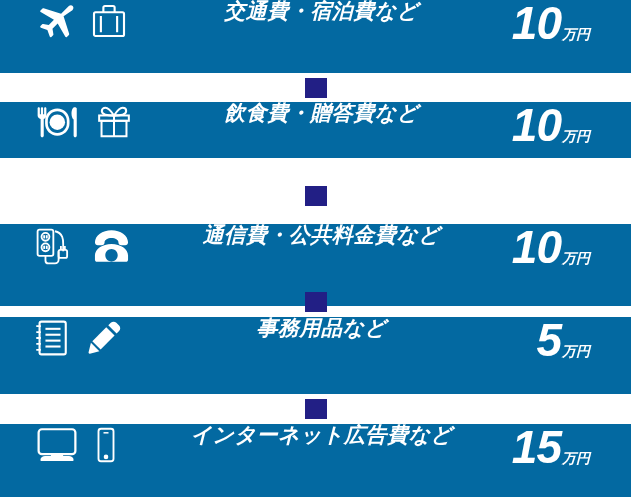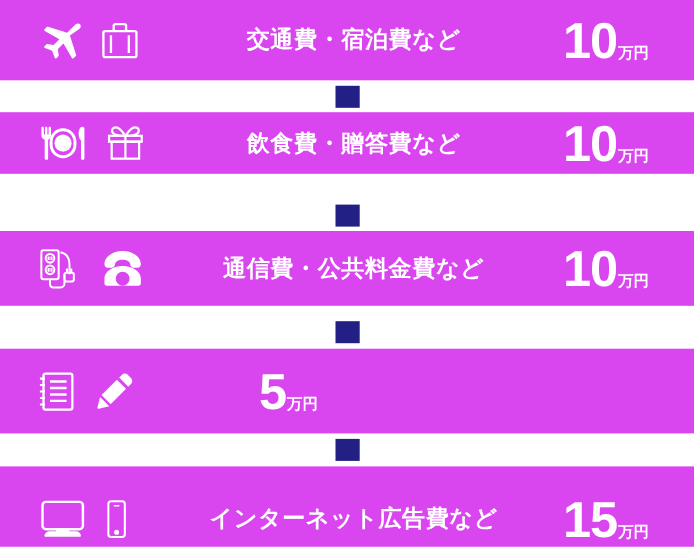--- a/index.html
+++ b/index.html
@@ -16,24 +16,25 @@
   #board {
     width: 631px;
     height: 497px;
     position: relative;
     background: #ffffff;
   }
   .row {
     position: absolute;
     left: 0;
     width: 631px;
-    background: #d946ef;
-    display: flex;
-    align-items: center;
-    box-sizing: border-box;
+    background: #0369a1;
+    display: flex;
+    align-items: flex-start;
+    box-sizing: border-box;
+    font-style: italic;
   }
   .icon-cell {
     width: 175px;
     flex: 0 0 175px;
     display: flex;
     align-items: center;
     justify-content: flex-start;
     padding-left: 33px;
     box-sizing: border-box;
     gap: 14px;
@@ -145,21 +146,21 @@
       <span class="label-text">飲食費・贈答費など</span>
     </div>
     <div class="amount-cell">
       <span class="amount-number">10</span>
       <span class="amount-unit">万円</span>
     </div>
   </div>
 
   <div class="connector" style="top:186px;"></div>
 
-  <div class="row" style="top:210px; height:68px;">
+  <div class="row" style="top:224px; height:82px;">
     <div class="icon-cell">
       <span>
         <svg width="42" height="44" viewBox="0 0 64 64" fill="none" stroke="#ffffff" stroke-width="2.8">
           <rect x="7" y="7" width="24" height="40" rx="3"></rect>
           <ellipse cx="19" cy="18" rx="6" ry="6"></ellipse>
           <ellipse cx="19" cy="34" rx="6" ry="6"></ellipse>
           <line x1="17" y1="15.5" x2="17" y2="20.5"></line>
           <line x1="21" y1="15.5" x2="21" y2="20.5"></line>
           <line x1="17" y1="31.5" x2="17" y2="36.5"></line>
           <line x1="21" y1="31.5" x2="21" y2="36.5"></line>
@@ -201,20 +202,23 @@
         </svg>
       </span>
       <span>
         <svg width="38" height="40" viewBox="0 0 64 64" fill="#ffffff">
           <path d="M52.8 6.4c-2.6-2.6-6.8-2.6-9.4 0l-4.2 4.2 14 14 4.2-4.2c2.6-2.6 2.6-6.8 0-9.4l-4.6-4.6z"></path>
           <path d="M35.8 13.8 12.3 37.3 26.3 51.3 49.8 27.8 35.8 13.8z"></path>
           <path d="M10 40.2 6 56.2c-.3 1.3.9 2.5 2.2 2.2l16-4L10 40.2z"></path>
         </svg>
       </span>
     </div>
+    <div class="label-cell">
+      <span class="label-text">事務用品など</span>
+    </div>
     <div class="amount-cell">
       <span class="amount-number">5</span>
       <span class="amount-unit">万円</span>
     </div>
   </div>
 
   <div class="connector" style="top:399px;"></div>
 
   <div class="row" style="top:424px; height:95px;">
     <div class="icon-cell">

